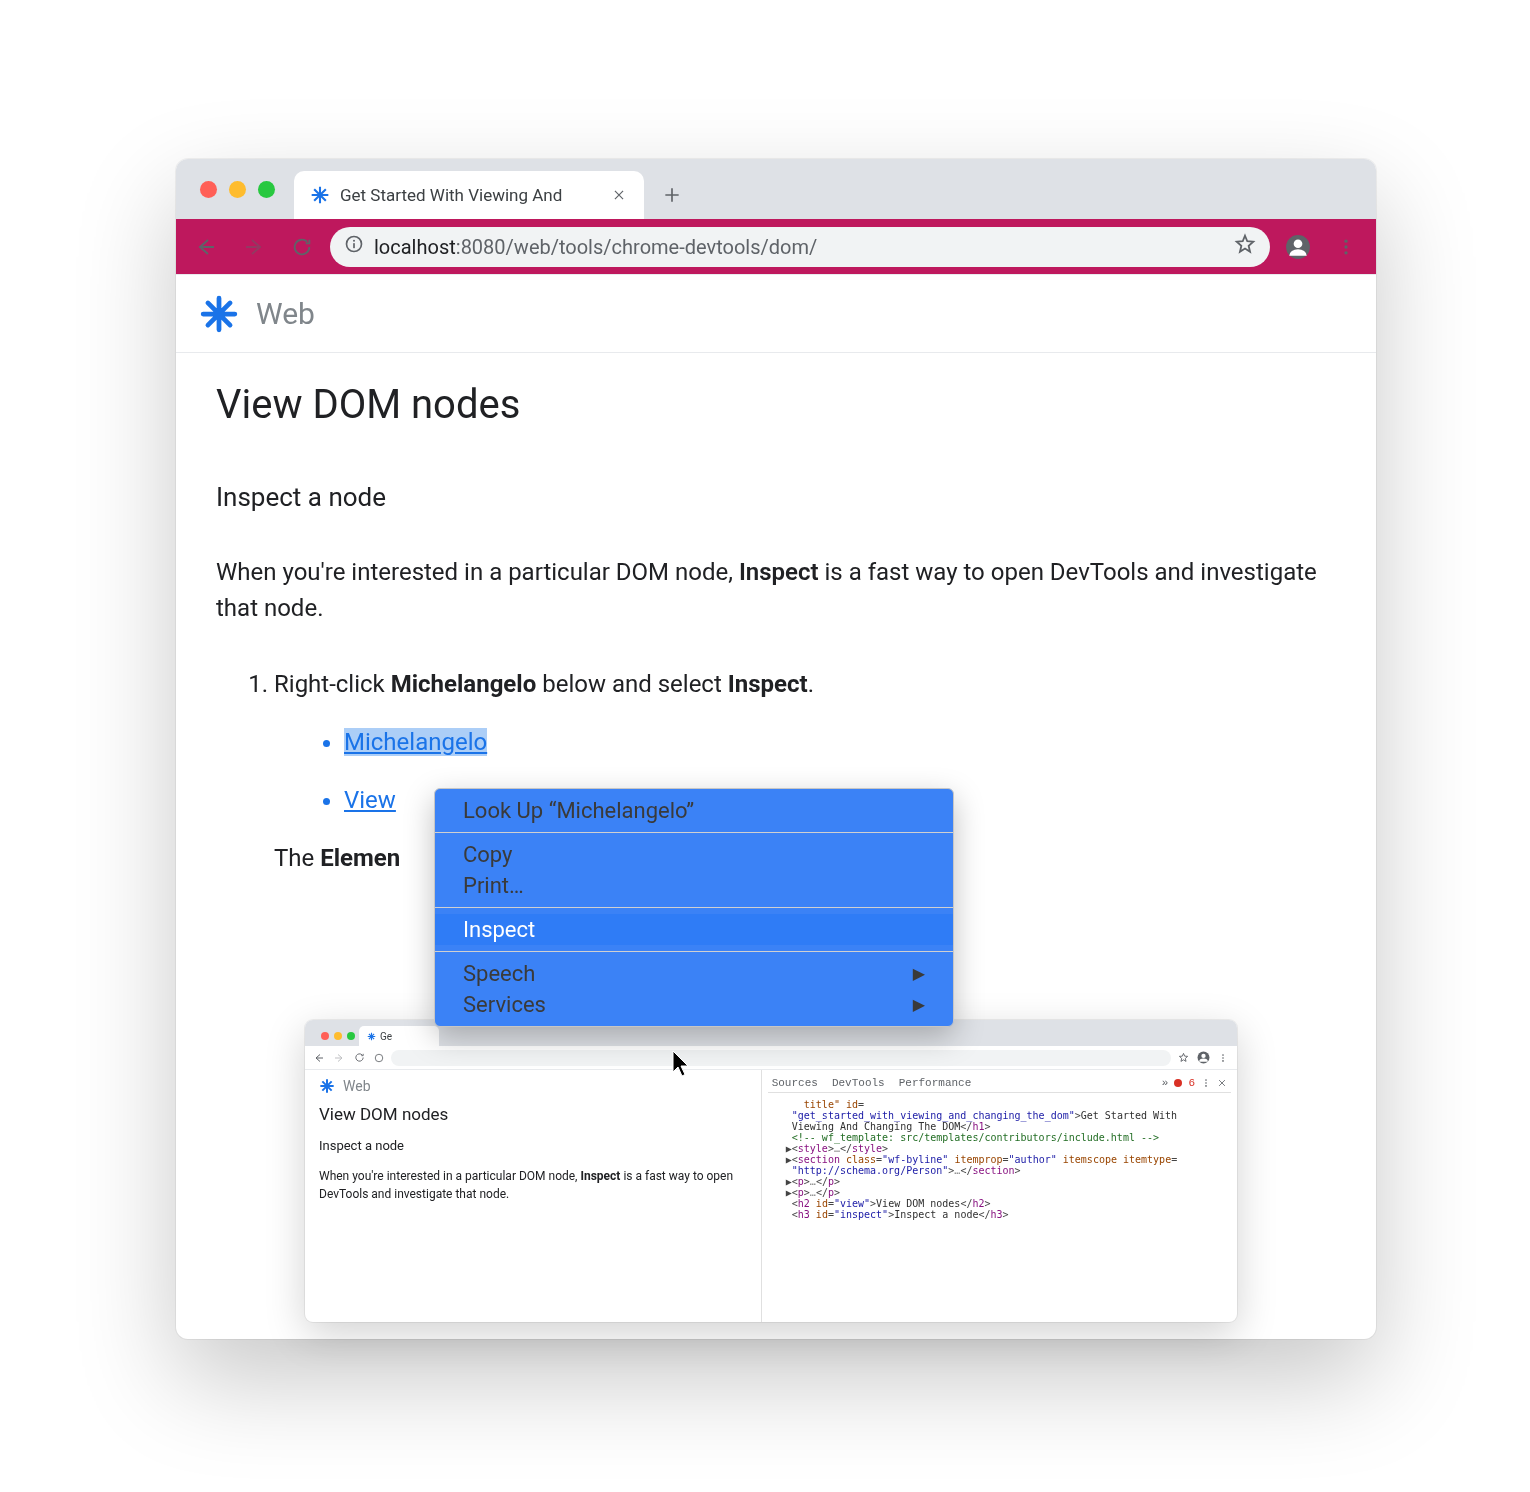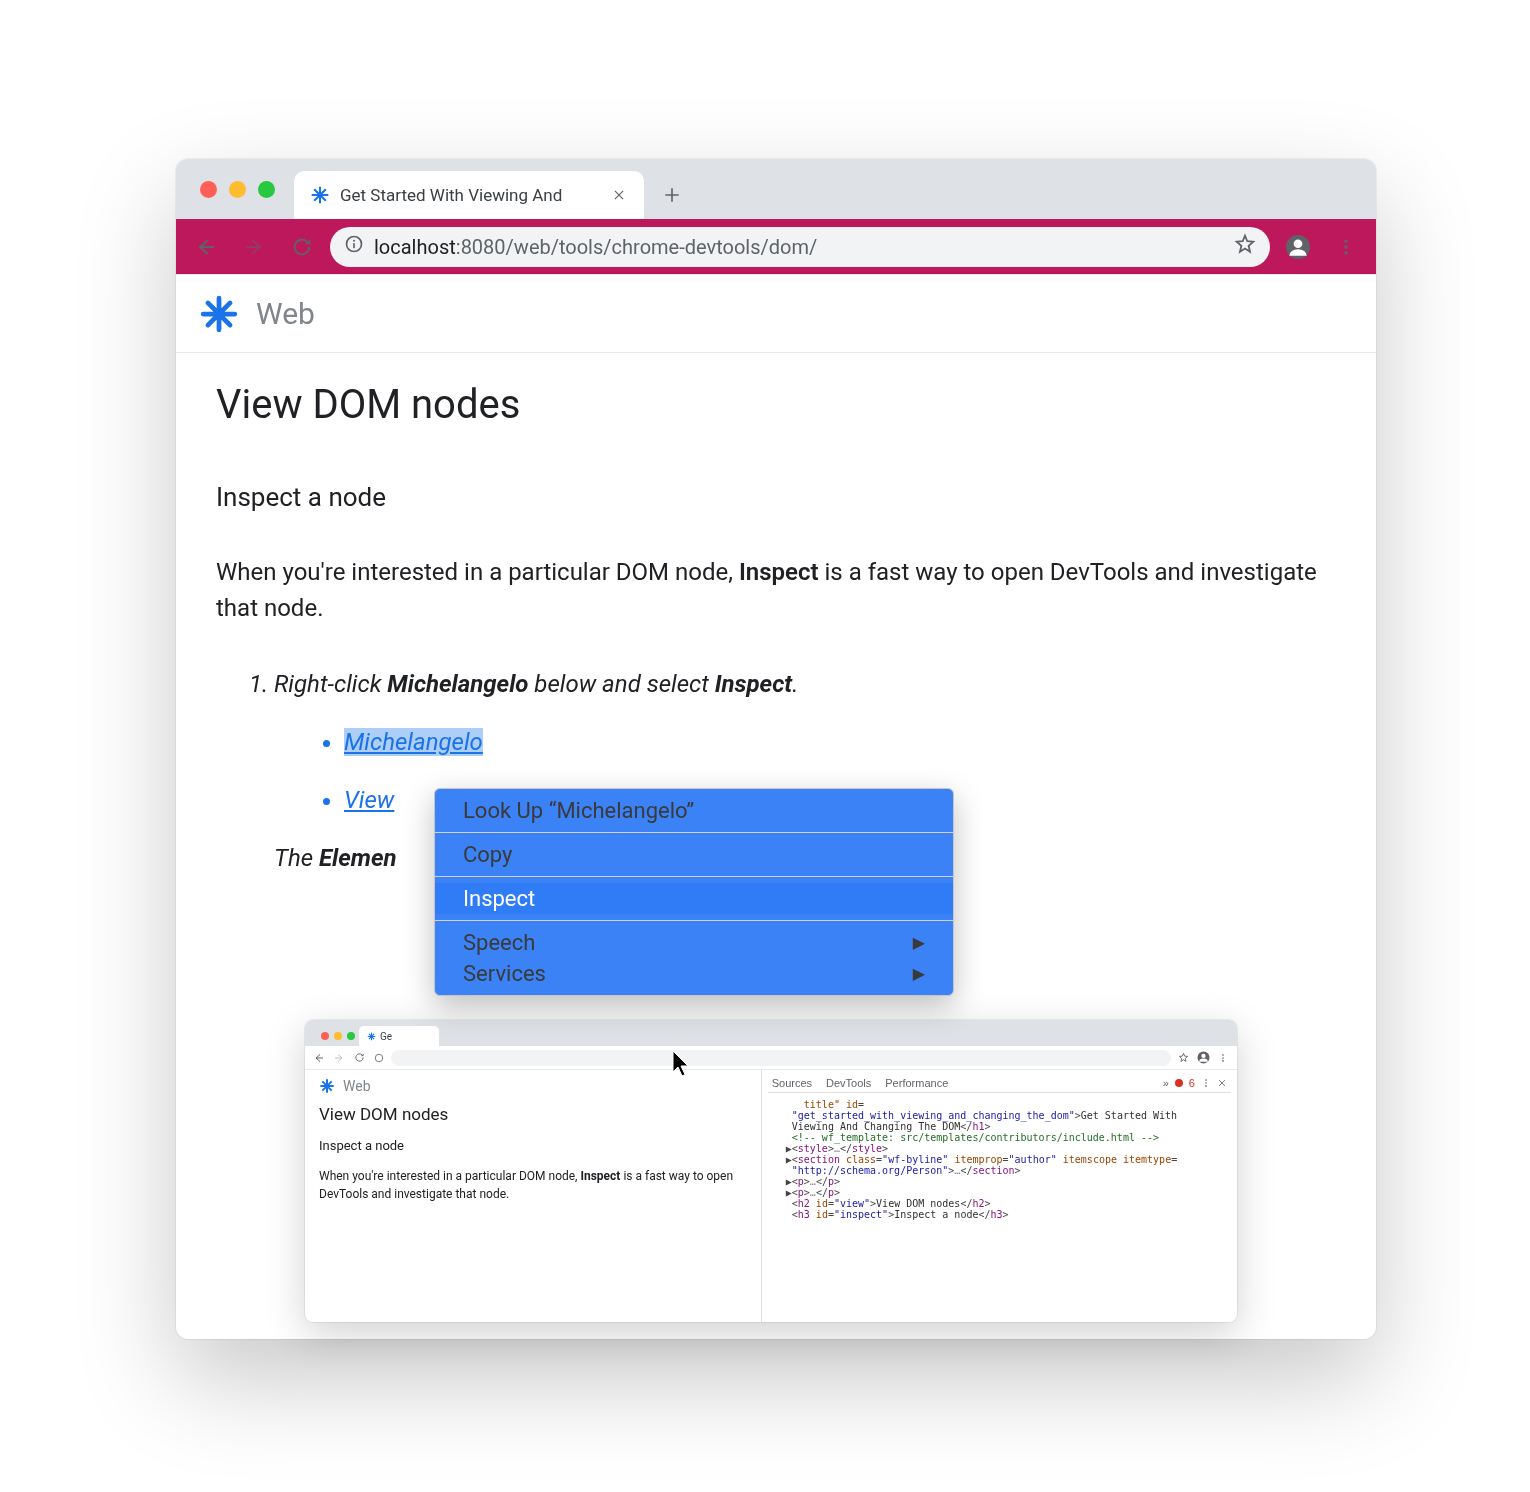--- a/index.html
+++ b/index.html
@@ -135,21 +135,21 @@
     font-size: 26px;
     font-weight: 400;
     margin-bottom: 42px;
   }
   .para {
     font-size: 24px;
     line-height: 1.5;
     margin-bottom: 44px;
   }
   .para b { font-weight: 600; }
-  .ol { padding-left: 58px; font-size: 24px; font-style: italic; }
+  .ol { padding-left: 58px; font-size: 24px; }
   .ol-li { margin-bottom: 28px; }
   .ul { list-style: disc; padding-left: 70px; margin-top: 30px; }
   .ul li { margin-bottom: 30px; font-size: 24px; color:#1a73e8; }
   .ul li.selected span {
     background: #accef7;
     color:#1a0dab;
   }
   .ul li a { color:#1a73e8; text-decoration: underline; }
   .after-list {
     font-size: 24px;
@@ -243,21 +243,21 @@
   .nw-left .p { font-size:12px;line-height:1.5; }
   .nw-right {
     width: 51%;
     font-family: Menlo, Consolas, monospace;
     font-size: 10px;
     padding: 4px 6px;
     color:#333;
     position:relative;
   }
   .dt-tabs {
-    display:flex;gap:14px;font-family:Liberation Sans, sans-serif;font-size:11px;color:#5f6368;
+    display:flex;gap:14px;font-family:Liberation Mono, monospace;font-size:11px;color:#5f6368;
     padding:3px 4px;border-bottom:1px solid #e0e0e0;margin-bottom:6px;
     align-items:flex-start;
   }
   .dt-tabs .more { margin-left:auto; display:flex;gap:6px;align-items:center; }
   .dt-err { width:8px;height:8px;border-radius:50%;background:#d93025; color:#fff; font-size:8px; display:inline-flex;align-items:center;justify-content:center; }
   .code-line { white-space: pre; color: #444;}
   .code-line .tag { color:#881280; }
   .code-line .attr { color:#994500; }
   .code-line .str { color:#1a1aa6; }
   .code-line .cmt { color:#236e25; }
@@ -485,20 +485,21 @@
         <div class="code-line">    &lt;<span class="tag">h3</span> <span class="attr">id</span>=<span class="str">"inspect"</span>&gt;<span class="txt">Inspect a node</span>&lt;/<span class="tag">h3</span>&gt;</div>
       </div>
     </div>
   </div>
 </div>
 
 <div class="context-menu">
   <div class="cm-item">Look Up “Michelangelo”</div>
   <div class="cm-sep"></div>
   <div class="cm-item">Copy</div>
+  <div class="cm-item">Print…</div>
   <div class="cm-sep"></div>
   <div class="cm-item highlight">
     <span>Inspect</span>
   </div>
   <div class="cm-sep"></div>
   <div class="cm-item">
     <span>Speech</span>
     <span class="cm-arrow">▶</span>
   </div>
   <div class="cm-item">

